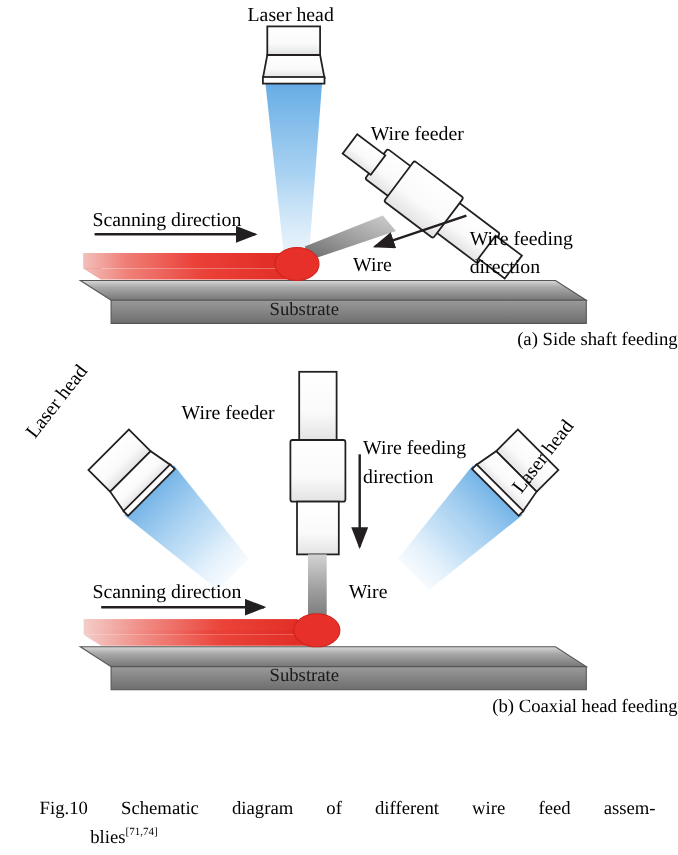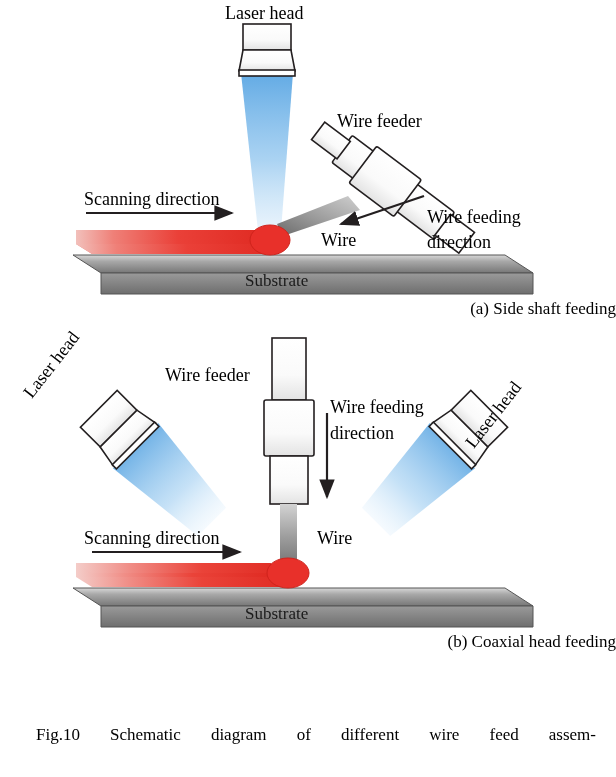--- a/index.html
+++ b/index.html
@@ -248,15 +248,18 @@
   <div class="lbl" style="left:245px; top:605px; font-size:17px; color:#1a1a1a;">Substrate</div>
 
   <div class="sub-caption" style="top:632px;">(b) Coaxial head feeding</div>
 
 
   <div class="cap-en">
     <span class="line1">
       <span>Fig.10</span>
       <span>Schematic  diagram  of  different  wire  feed  assem-</span>
     </span>
+    <span class="line2">
+      <span>blies</span><sup>[71,74]</sup>
+    </span>
   </div>
 
 </div>
 
 </body></html>

